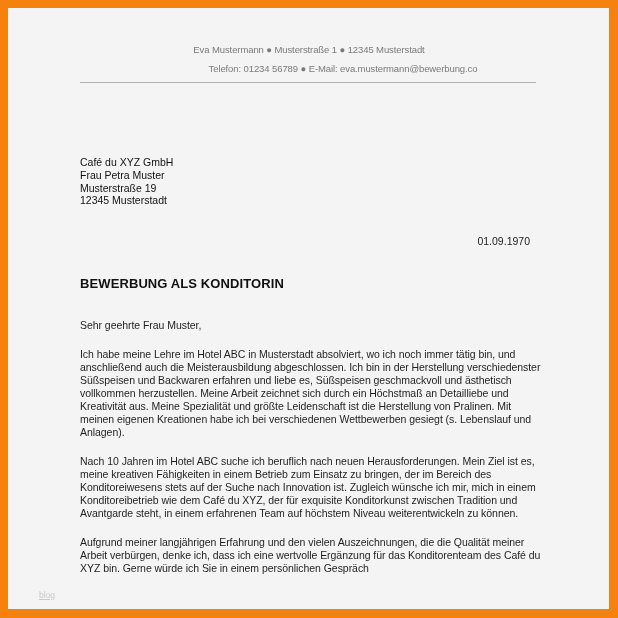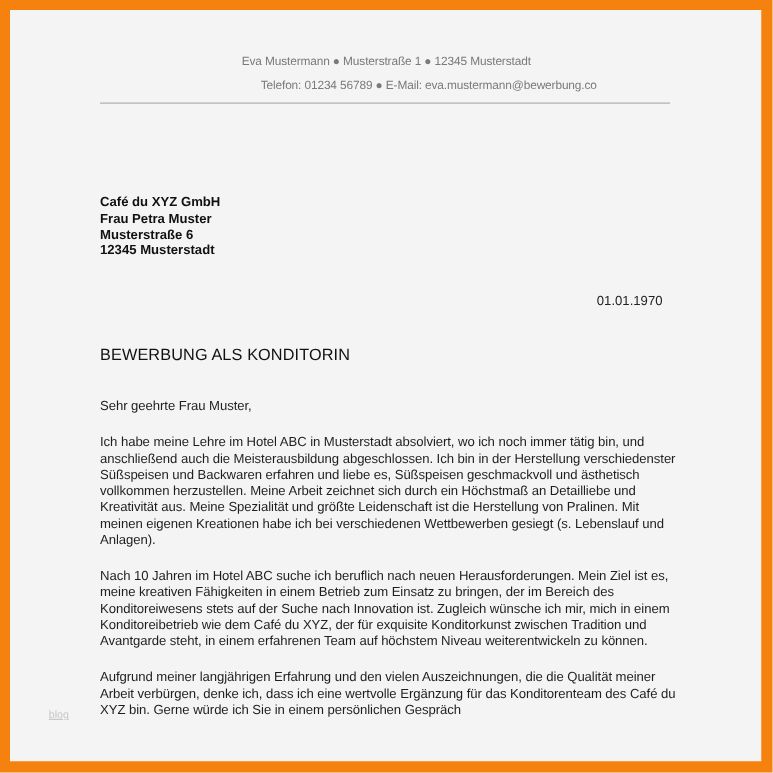--- a/index.html
+++ b/index.html
@@ -50,38 +50,38 @@
       top: 82px;
       width: 456px;
       height: 0;
       border-top: 1px solid #b0b0b0;
     }
     .recipient {
       position: absolute;
       left: 80px;
       top: 156px;
       font-size: 10.5px;
-      font-weight: bold;
+      font-weight: normal;
       line-height: 12.8px;
       color: #111;
     }
     .recipient div { white-space: nowrap; }
     .date {
       position: absolute;
       right: 88px;
       top: 235px;
       font-size: 10.5px;
       color: #222;
     }
     .subject {
       position: absolute;
       left: 80px;
       top: 276px;
       font-size: 13px;
-      font-weight: normal;
+      font-weight: bold;
       color: #111;
       letter-spacing: 0.1px;
     }
     .body-text {
       position: absolute;
       left: 80px;
       top: 303px;
       width: 462px;
       font-size: 10.5px;
       line-height: 13px;
@@ -90,44 +90,44 @@
     }
     .body-text p {
       margin: 16px 0 13px 0;
     }
     .body-text .salutation {
       margin-bottom: 13px;
     }
     .watermark {
       position: absolute;
       left: 39px;
-      top: 566px;
+      top: 590px;
       font-size: 8.5px;
       color: #c8c8c8;
       text-decoration: underline;
     }
   </style>
 </head>
 <body>
 
 <div class="frame">
   <div class="page">
 
     <div class="sender line1">Eva Mustermann ● Musterstraße 1 ● 12345 Musterstadt</div>
     <div class="sender line2">Telefon: 01234 56789 ● E-Mail: eva.mustermann@bewerbung.co</div>
     <div class="rule"></div>
 
     <div class="recipient">
       <div>Café du XYZ GmbH</div>
       <div>Frau Petra Muster</div>
-      <div>Musterstraße 6</div>
+      <div>Musterstraße 19</div>
       <div>12345 Musterstadt</div>
     </div>
 
-    <div class="date">01.01.1970</div>
+    <div class="date">01.09.1970</div>
 
     <div class="subject">BEWERBUNG ALS KONDITORIN</div>
 
     <div class="body-text">
       <p class="salutation">Sehr geehrte Frau Muster,</p>
       <p>Ich habe meine Lehre im Hotel ABC in Musterstadt absolviert, wo ich noch immer tätig bin, und anschließend auch die Meisterausbildung abgeschlossen. Ich bin in der Herstellung verschiedenster Süßspeisen und Backwaren erfahren und liebe es, Süßspeisen geschmackvoll und ästhetisch vollkommen herzustellen. Meine Arbeit zeichnet sich durch ein Höchstmaß an Detailliebe und Kreativität aus. Meine Spezialität und größte Leidenschaft ist die Herstellung von Pralinen. Mit meinen eigenen Kreationen habe ich bei verschiedenen Wettbewerben gesiegt (s. Lebenslauf und Anlagen).</p>
       <p>Nach 10 Jahren im Hotel ABC suche ich beruflich nach neuen Herausforderungen. Mein Ziel ist es, meine kreativen Fähigkeiten in einem Betrieb zum Einsatz zu bringen, der im Bereich des Konditoreiwesens stets auf der Suche nach Innovation ist. Zugleich wünsche ich mir, mich in einem Konditoreibetrieb wie dem Café du XYZ, der für exquisite Konditorkunst zwischen Tradition und Avantgarde steht, in einem erfahrenen Team auf höchstem Niveau weiterentwickeln zu können.</p>
       <p>Aufgrund meiner langjährigen Erfahrung und den vielen Auszeichnungen, die die Qualität meiner Arbeit verbürgen, denke ich, dass ich eine wertvolle Ergänzung für das Konditorenteam des Café du XYZ bin. Gerne würde ich Sie in einem persönlichen Gespräch</p>
     </div>
 

